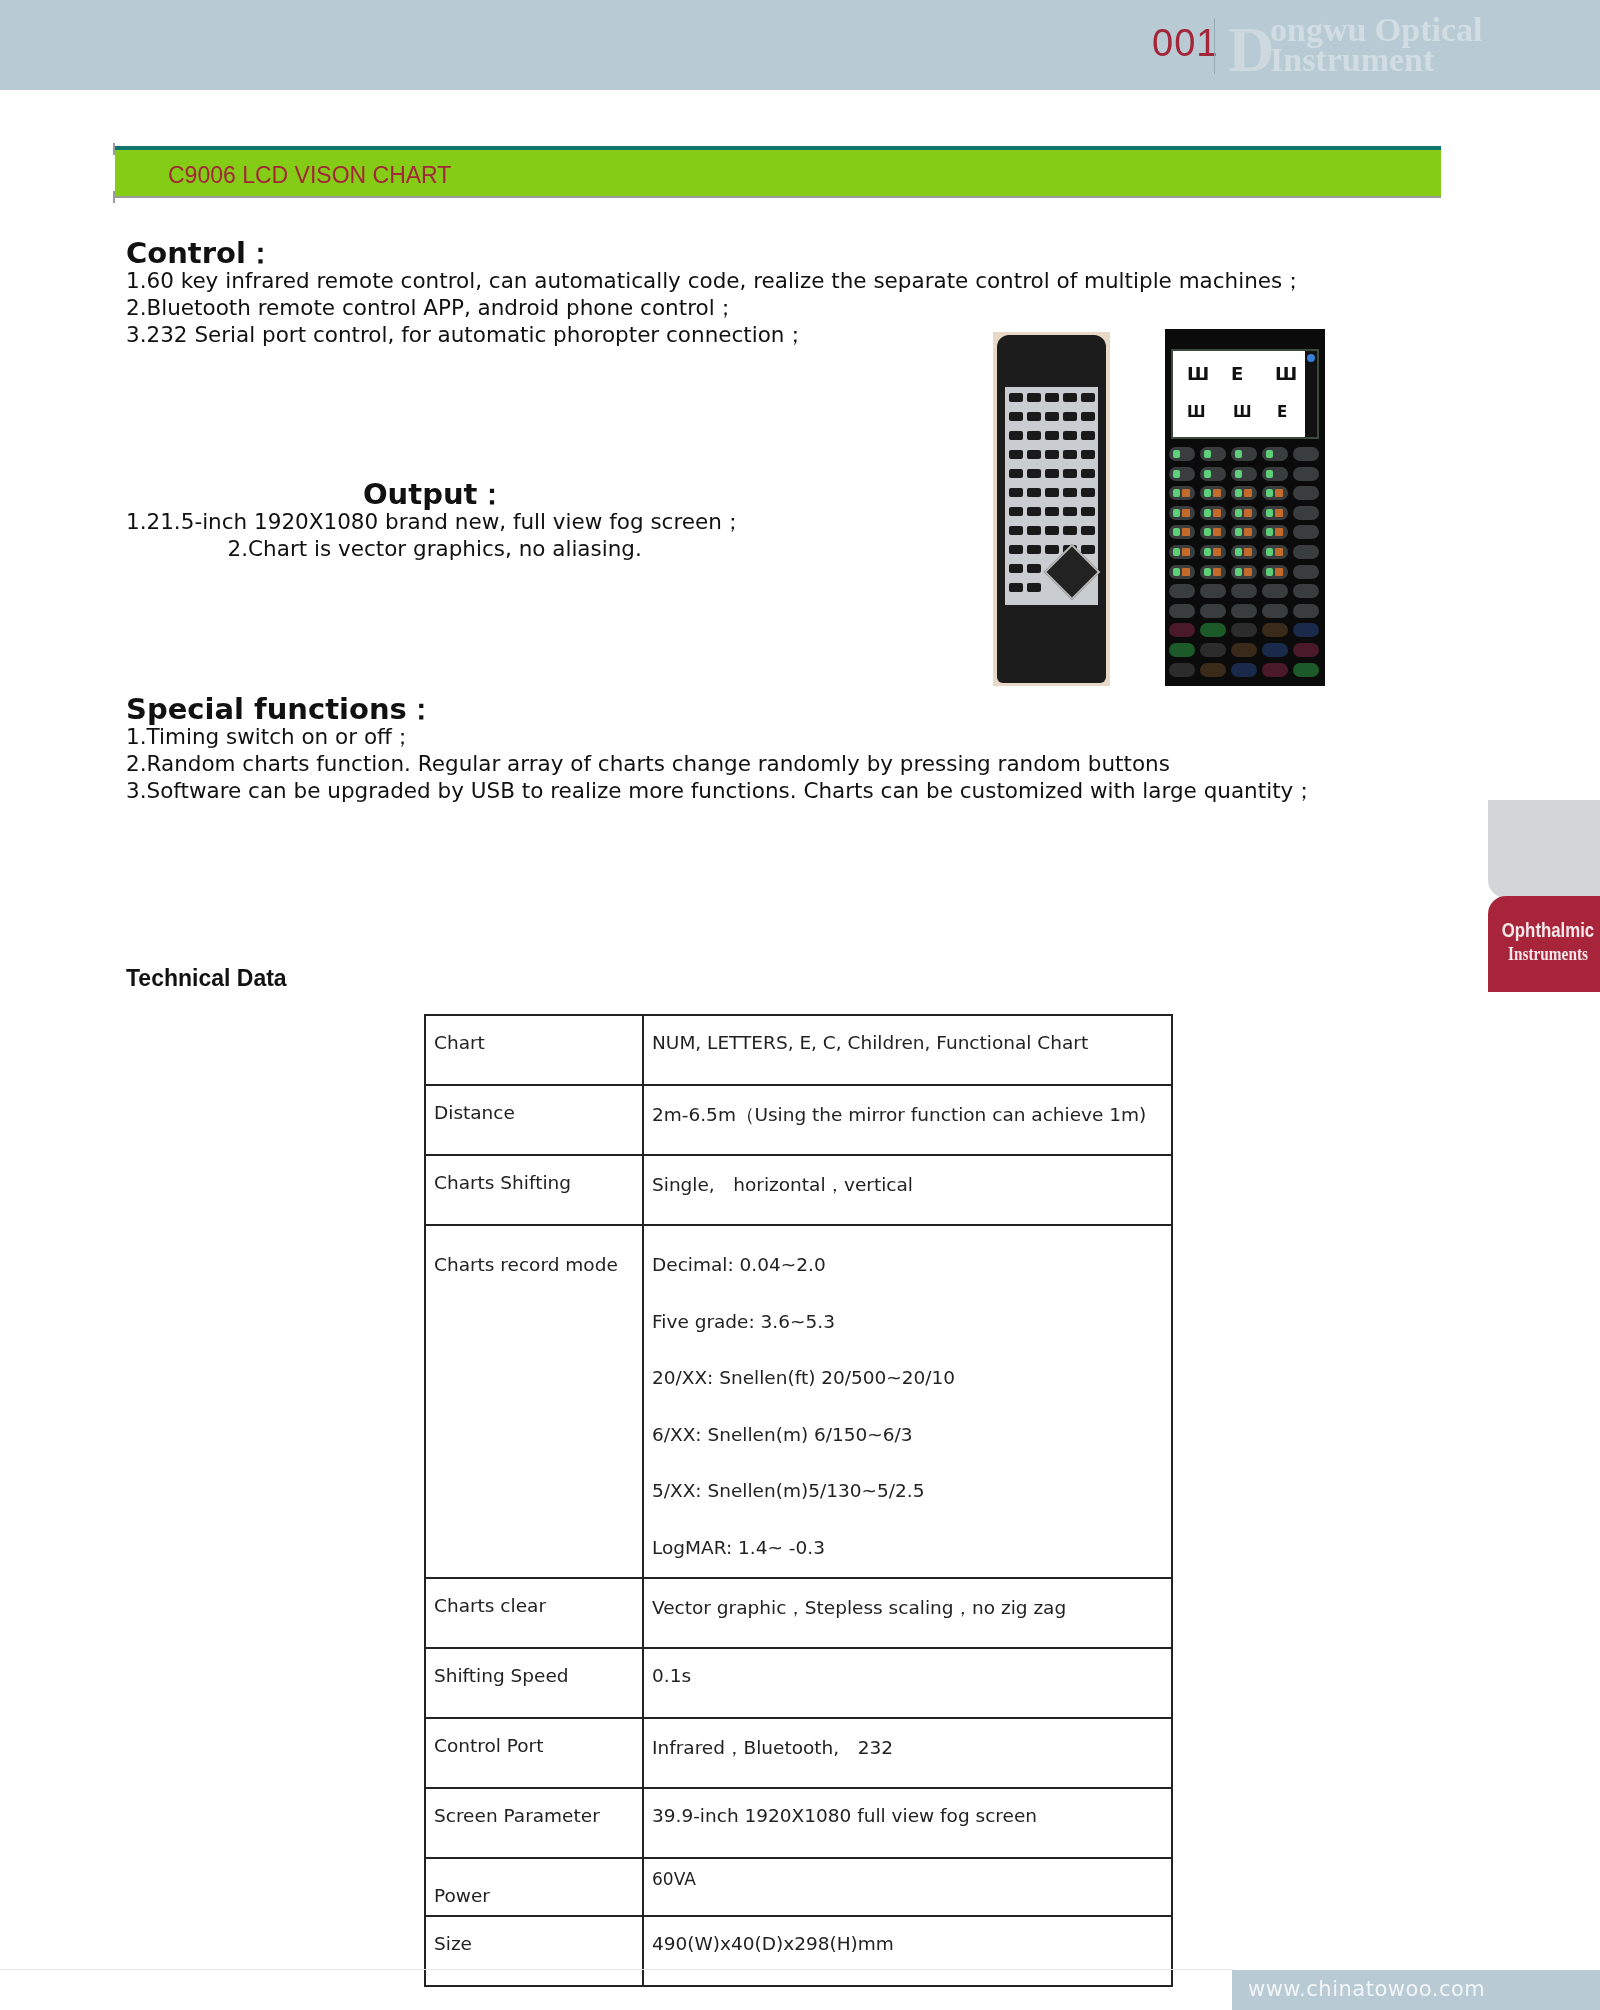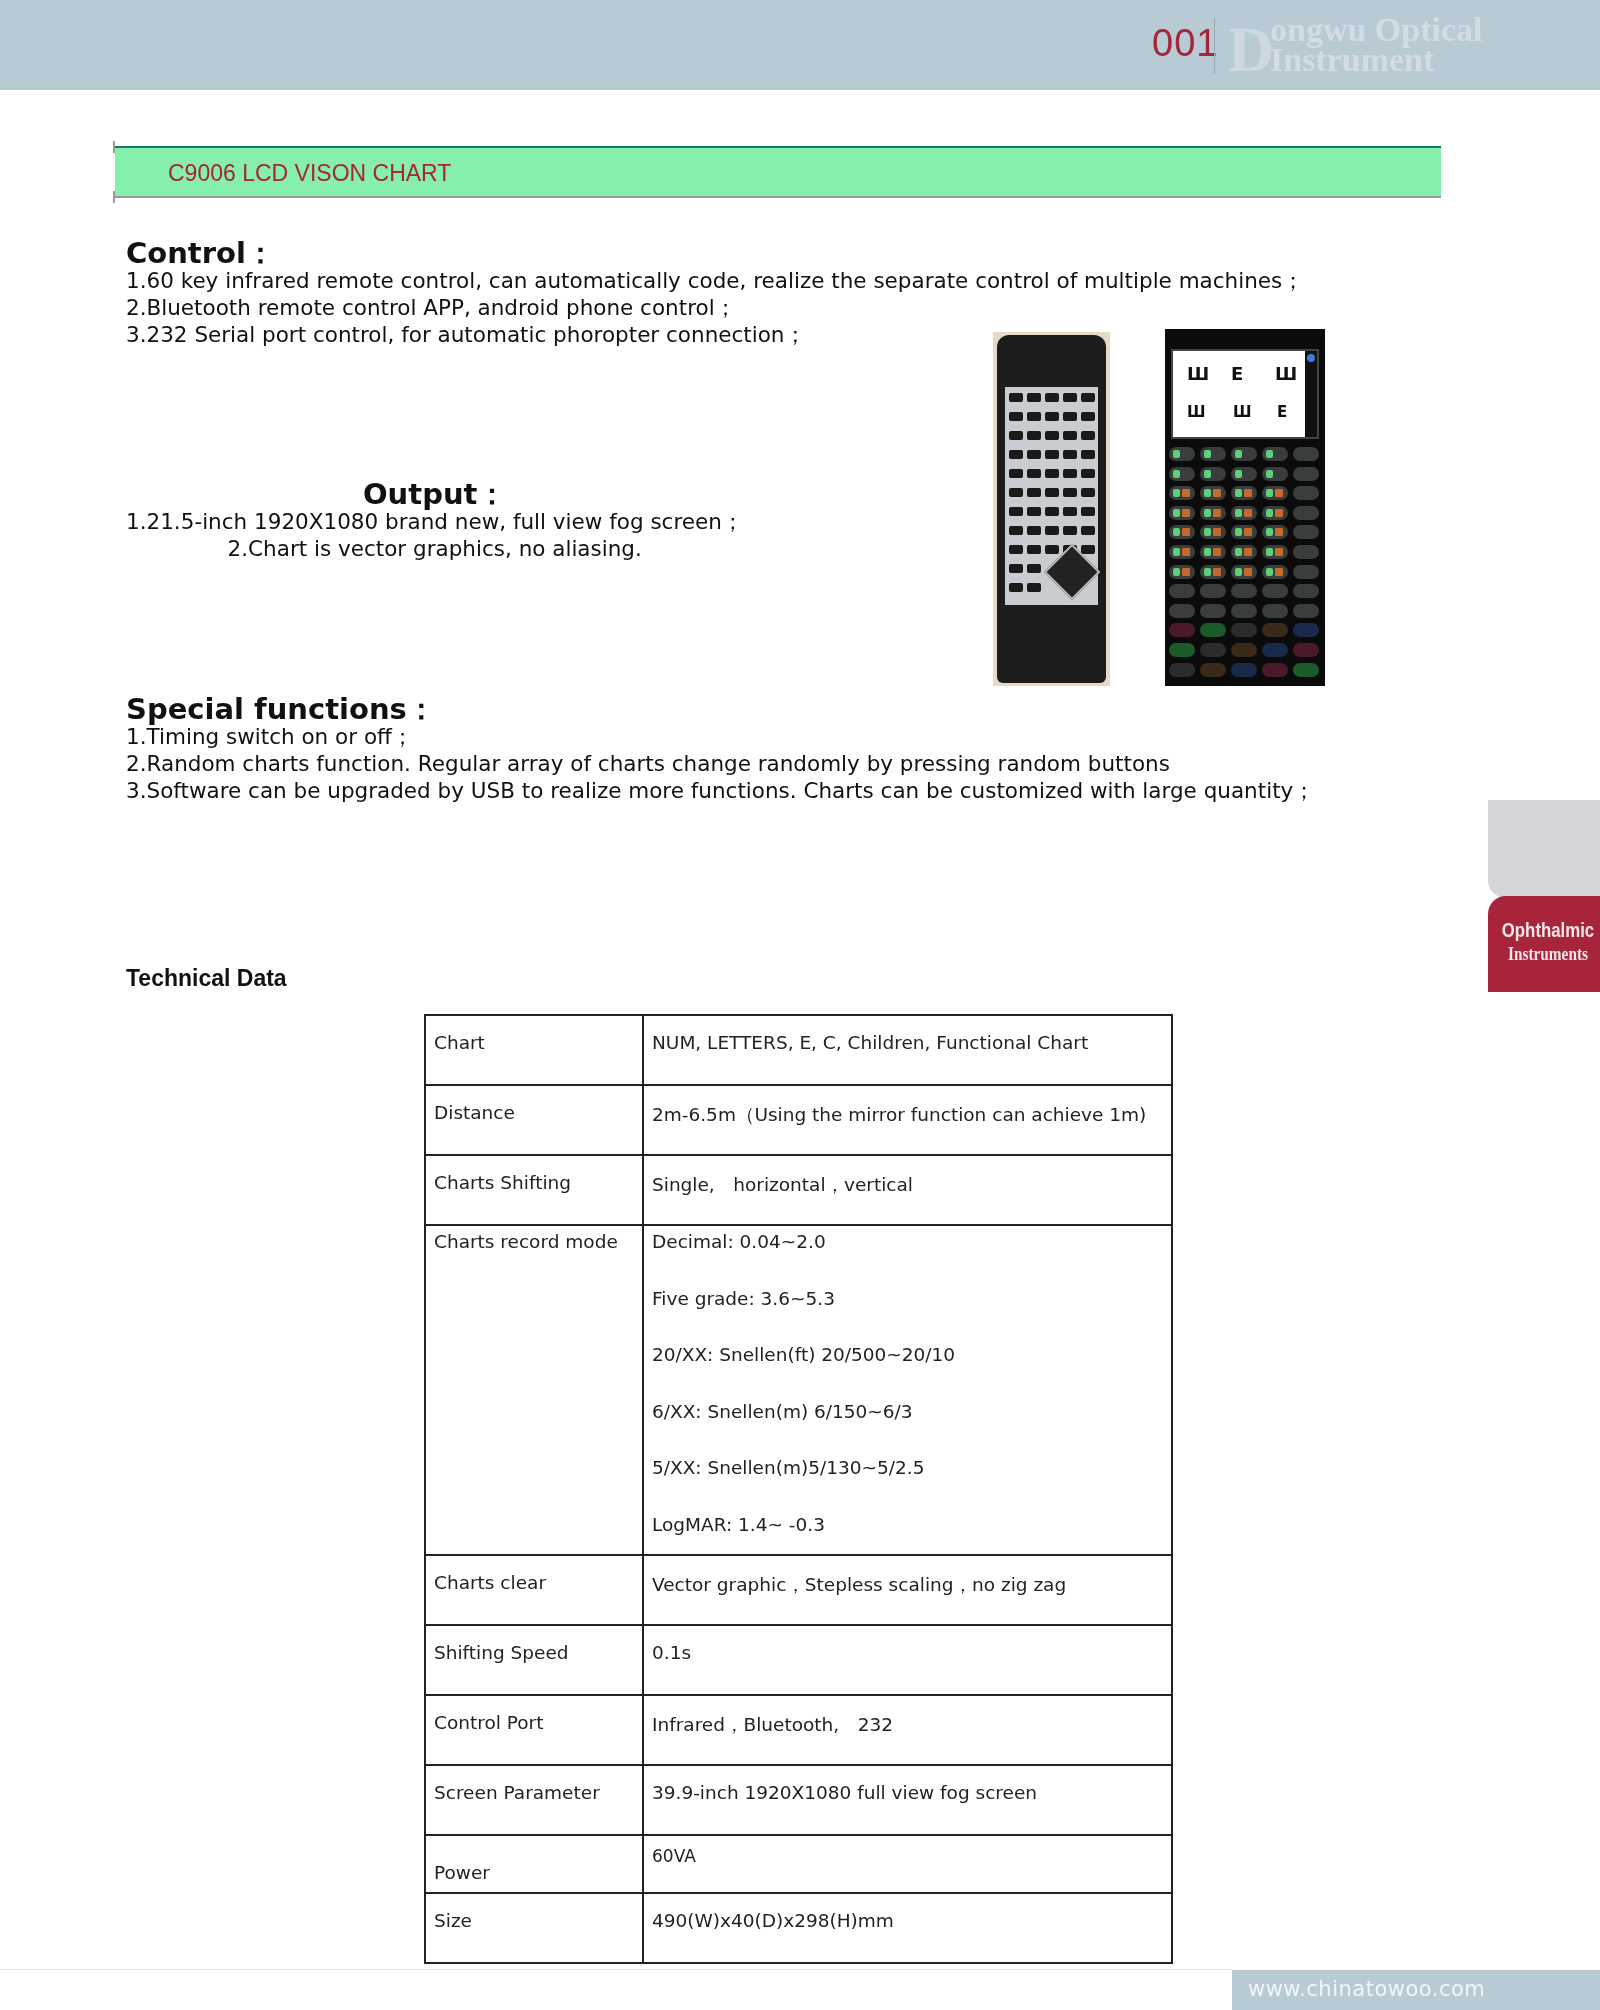--- a/index.html
+++ b/index.html
@@ -9,21 +9,21 @@
     
     .top-band { position: absolute; left: 0; top: 0; width: 1600px; height: 90px; background: #b8cad3; }
     .page-num { position: absolute; left: 1152px; top: 22px; font-family: "Liberation Sans", sans-serif; font-size: 38px; color: #a3263a; letter-spacing: 1px; }
     .page-sep { position: absolute; left: 1214px; top: 18px; width: 1px; height: 56px; background: #97a9b3; }
     .brand { position: absolute; left: 1228px; top: 12px; width: 300px; height: 70px; color: #d2dde3; font-family: "Liberation Serif", serif; font-weight: bold; }
     .brand-d { position: absolute; left: 0; top: 8px; font-size: 64px; line-height: 60px; color: #cdd9df; }
     .brand-l1 { position: absolute; left: 42px; top: 0; font-size: 34px; line-height: 36px; white-space: nowrap; }
     .brand-l2 { position: absolute; left: 42px; top: 30px; font-size: 34px; line-height: 36px; white-space: nowrap; }
 
     
-    .title-bar { position: absolute; left: 115px; top: 146px; width: 1326px; height: 52px; background: #86efac; border-top: 2px solid #0f766e; border-bottom: 2px solid #9a9a9a; }
+    .title-bar { position: absolute; left: 115px; top: 146px; width: 1326px; height: 52px; background: #84cc16; border-top: 4px solid #0f766e; border-bottom: 2px solid #9a9a9a; }
     .title-bar .tick-l1 { position: absolute; left: -2px; top: -7px; width: 2px; height: 12px; background: #9a9a9a; }
     .title-bar .tick-l2 { position: absolute; left: -2px; bottom: -7px; width: 2px; height: 12px; background: #9a9a9a; }
     .title-text { position: absolute; left: 53px; top: 12px; font-size: 23px; color: #a3263a; }
 
     
     .section { position: absolute; left: 126px; font-family: "DejaVu Sans", sans-serif; font-size: 21.5px; line-height: 27px; color: #111; }
     .section .heading { font-weight: bold; font-size: 29px; }
     .section .line { white-space: nowrap; }
     #sec-control { top: 240px; }
     #sec-output { top: 481px; text-align: center; }
@@ -50,21 +50,21 @@
     .side-gray { position: absolute; left: 1488px; top: 800px; width: 112px; height: 98px; background: #d4d5d8; border-radius: 0 0 0 18px; }
     .side-red { position: absolute; left: 1488px; top: 896px; width: 120px; height: 96px; background: #a8243a; border-radius: 18px 0 0 0; text-align: center; color: #f4e8ea; font-family: "Liberation Serif", serif; font-weight: bold; }
     .side-red .l1 { position: absolute; left: 0; width: 100%; top: 22px; font-size: 21px; font-family: "Liberation Sans", sans-serif; transform: scaleX(0.8); }
     .side-red .l2 { position: absolute; left: 0; width: 100%; top: 48px; font-size: 18px; transform: scaleX(0.85); }
 
     
     .spec-table { position: absolute; left: 424px; top: 1014px; width: 749px; border-collapse: collapse; font-family: "DejaVu Sans", sans-serif; font-size: 18.5px; color: #222; }
     .spec-table td { border: 2px solid #222; vertical-align: top; padding: 0 8px; }
     .spec-table td.k { width: 218px; }
     .spec-table tr.std td { height: 70px; padding-top: 16px; }
-    .spec-table tr.multi td { padding-top: 5px; }
+    .spec-table tr.multi td { padding-top: 28px; }
     .spec-table .sub { height: 56.5px; }
     .spec-table tr.power td.k { padding-top: 26px; }
     .spec-table tr.power td.v { padding-top: 10px; font-size: 17px; }
     .spec-table tr.power td { height: 58px; }
 
     
     .footer-line { position: absolute; left: 0; top: 1969px; width: 1233px; height: 1px; background: #e3e6e8; }
     .footer-band { position: absolute; left: 1232px; top: 1970px; width: 368px; height: 40px; background: #b8cad3; }
     .footer-url { position: absolute; left: 16px; top: 7px; font-family: "DejaVu Sans", sans-serif; font-size: 21px; color: #f2f5f7; letter-spacing: 0.5px; }
   </style>

